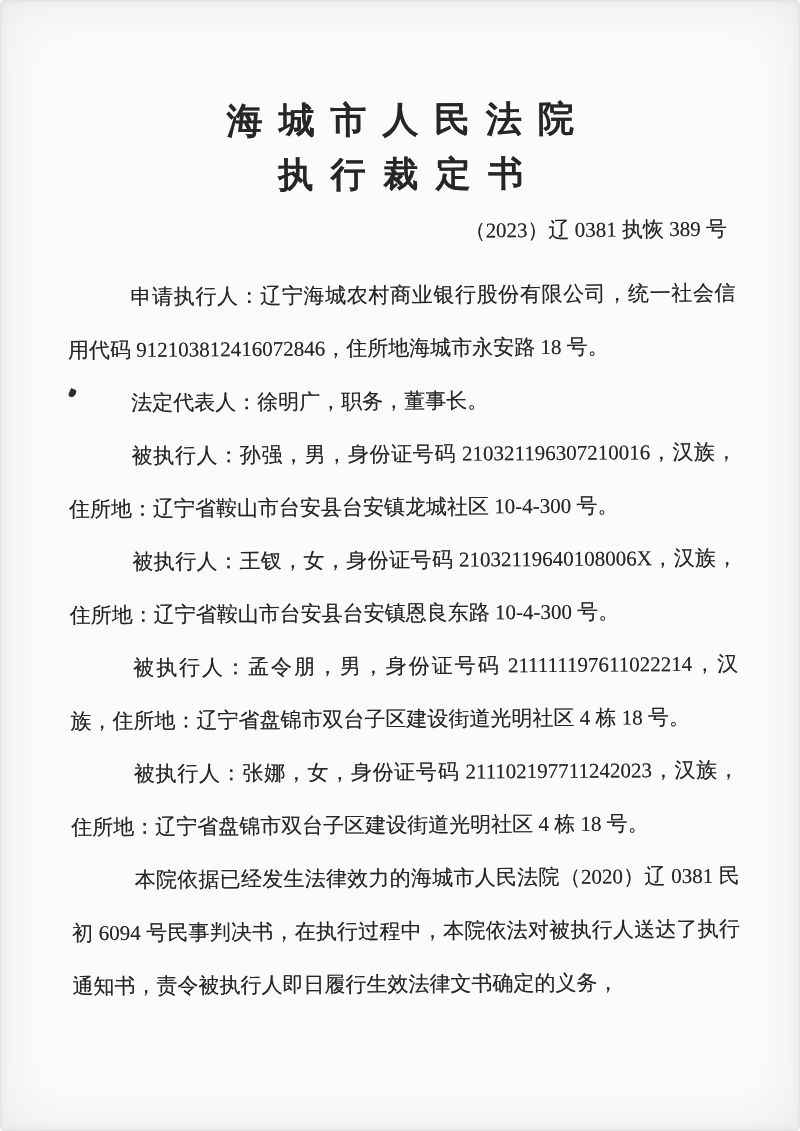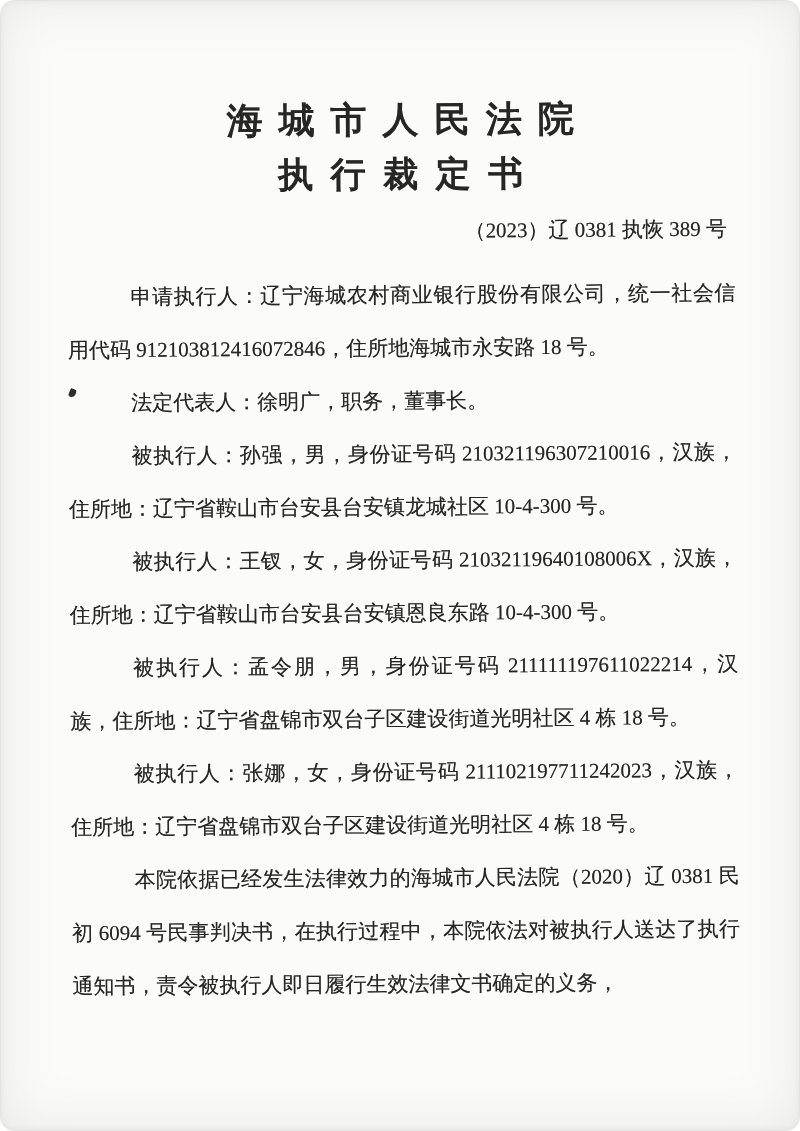--- a/index.html
+++ b/index.html
@@ -8,21 +8,21 @@
     background: #ffffff;
     font-family: "Liberation Serif", "DejaVu Serif", serif;
   }
   .scan {
     position: relative;
     width: 800px;
     height: 1131px;
     box-sizing: border-box;
     background: #fbfbfa;
     border: 1px solid #e3e3e1;
-    border-radius: 14px;
+    border-radius: 4px;
     box-shadow:
       inset 0 0 55px rgba(120,120,115,0.14),
       inset 0 0 6px rgba(120,120,115,0.10);
     overflow: hidden;
   }
   .content {
     position: absolute;
     left: 0;
     top: 0;
     width: 100%;

